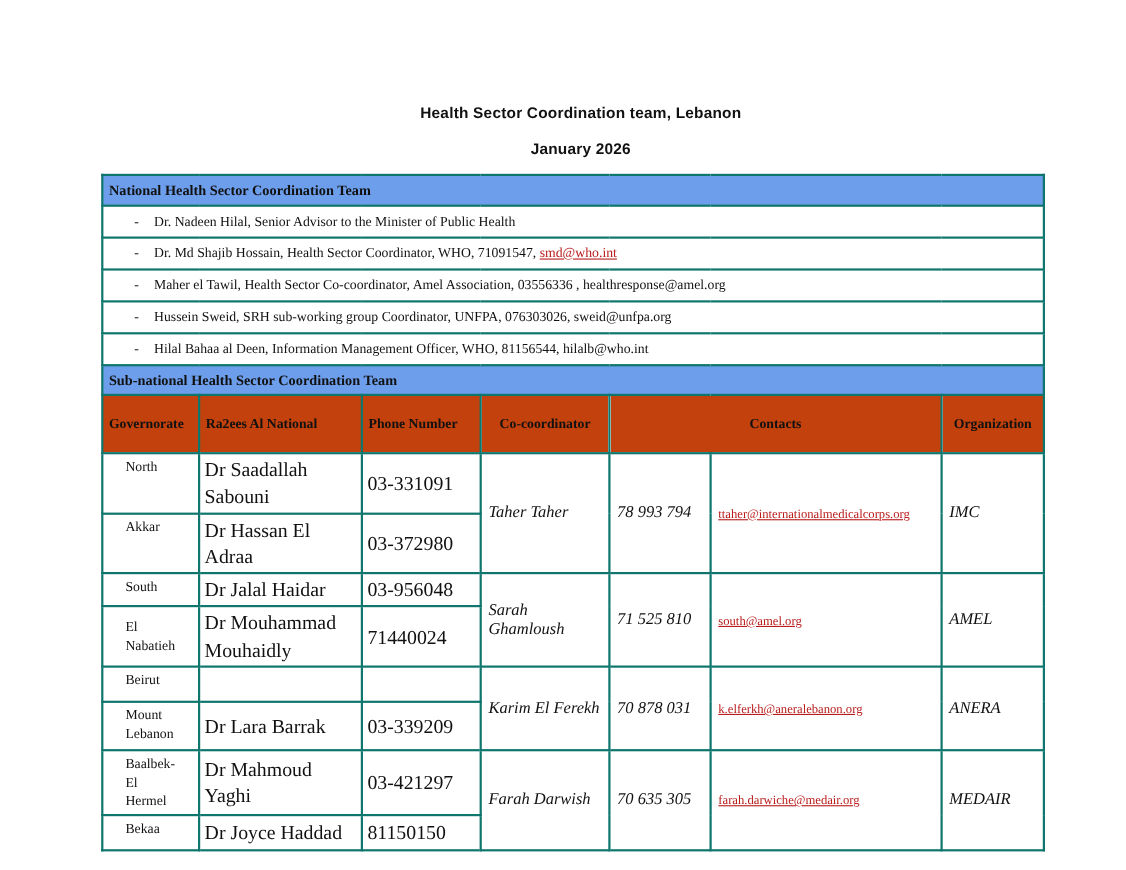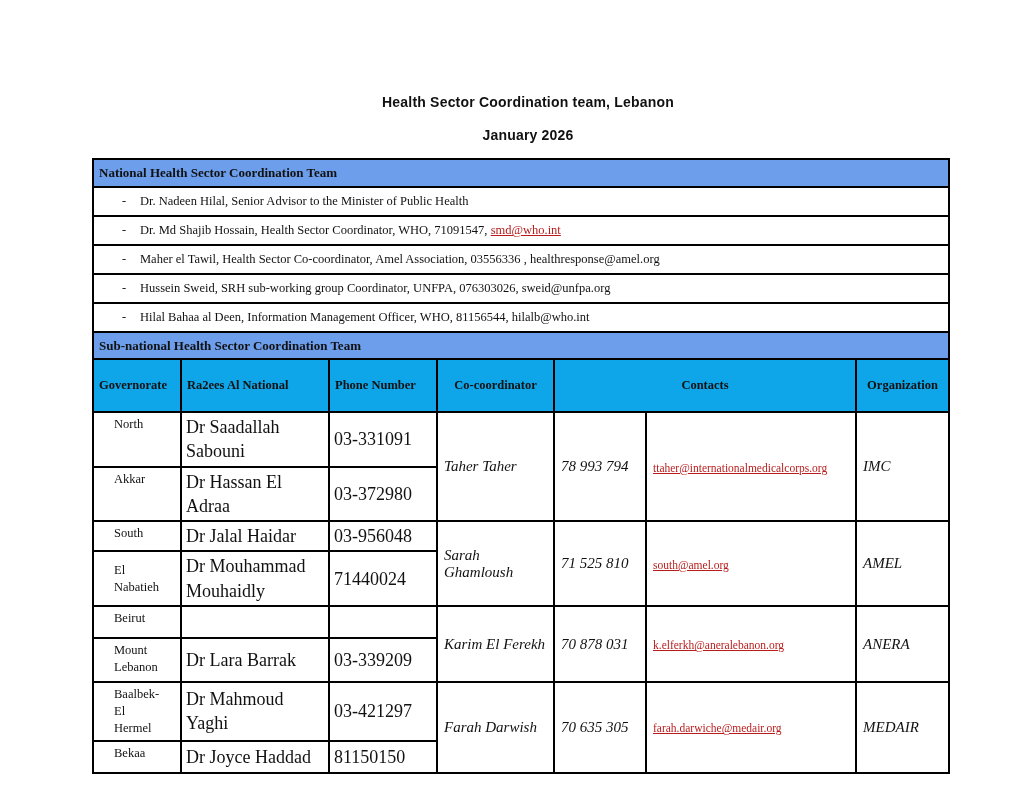--- a/index.html
+++ b/index.html
@@ -19,21 +19,21 @@
   .title { top: 94px; }
   .subtitle { top: 127px; }
 
   table.main {
     position: absolute; top: 158px; left: 92px;
     width: 856px;
     border-collapse: collapse;
     table-layout: fixed;
   }
   table.main td, table.main th {
-    border: 2px solid #000000;
+    border: 2px solid #0f766e;
     overflow: hidden;
   }
 
   
   td.band {
     background: #6d9eeb;
     font-weight: bold;
     font-size: 13px;
     padding: 2px 5px;
     vertical-align: middle;
@@ -42,21 +42,21 @@
   
   td.member {
     font-size: 12.5px;
     padding: 2px 16px 2px 28px;
     vertical-align: middle;
   }
   td.member .dash { display: inline-block; width: 18px; }
 
   
   th.col {
-    background: #0ea5e9;
+    background: #c2410c;
     font-size: 12.5px;
     font-weight: bold;
     vertical-align: middle;
     text-align: center;
     padding: 18px 3px;
   }
   th.col.left { text-align: left; padding-left: 5px; }
 
   
   td.gov {

